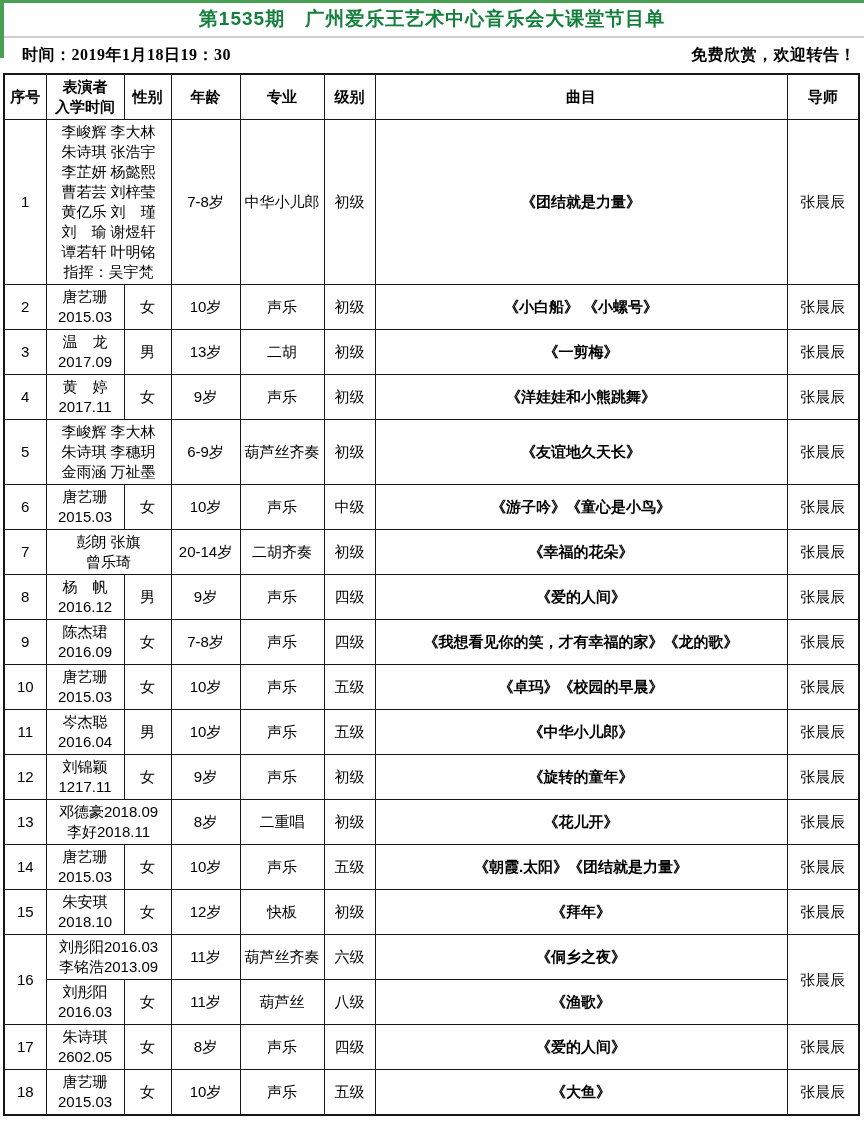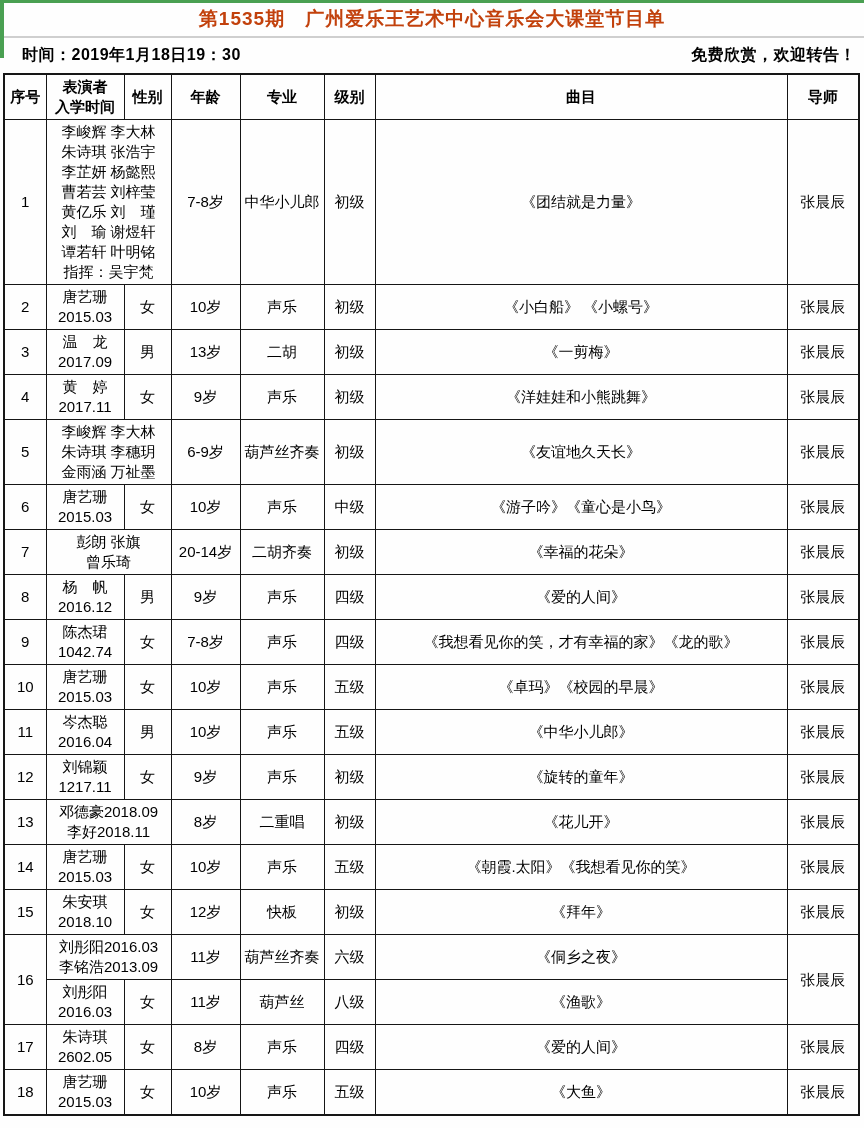--- a/index.html
+++ b/index.html
@@ -5,45 +5,46 @@
   html,body{margin:0;padding:0;background:#ffffff;}
   body{
     width:864px;height:1128px;
     font-family:"Liberation Sans","DejaVu Sans",sans-serif;
     color:#000;position:relative;overflow:hidden;
   }
   .page{position:relative;width:864px;height:1128px;background:#fefefe;}
   .top-accent{position:absolute;top:0;left:0;width:864px;height:3px;background:#4aa052;}
   .left-accent{position:absolute;top:0;left:0;width:4px;height:58px;background:#4aa052;}
   .title-block{padding-top:7px;text-align:center;}
-  .title-line{font-weight:bold;font-size:19px;line-height:24px;letter-spacing:1px;color:#c2410c;}
+  .title-line{font-weight:bold;font-size:19px;line-height:24px;letter-spacing:1px;color:#15803d;}
   .divider{border:none;border-top:2px solid #cfcfcf;margin:5px 0 0 0;}
   .info-row{
     display:flex;justify-content:space-between;align-items:flex-end;
     font-weight:bold;font-size:16px;
     padding:7px 8px 7px 22px;
+    font-family:Liberation Serif, serif;
   }
   .info-time{letter-spacing:0.5px;}
   .info-notice{letter-spacing:0.5px;margin-left:15px;}
   table.program{
     border-collapse:collapse;table-layout:fixed;
     margin-left:3px;width:855px;
     border:2px solid #161616;
   }
   table.program th, table.program td{
     border:1.5px solid #161616;
     text-align:center;vertical-align:middle;
     font-size:15px;line-height:20px;
     padding:2px 2px;
     white-space:pre-line;
     overflow:hidden;
   }
   table.program th{font-weight:bold;font-size:15px;height:34px;}
   table.program tr{height:40px;}
-  td.al-left{text-align:left;padding-left:8px;}
+  td.al-left{text-align:left;padding-left:8px;font-weight:bold;}
   td.al-leftsm{text-align:left;padding-left:4px;}
 </style>
 </head>
 <body>
 
 <div class="page">
   <div class="top-accent"></div>
   <div class="left-accent"></div>
 
   <div class="title-block">
@@ -170,21 +171,21 @@
           <td>男</td>
           <td>9岁</td>
           <td>声乐</td>
           <td>四级</td>
           <td class="al-left">《爱的人间》</td>
           <td>张晨辰</td>
         </tr>
         <tr>
           <td>9</td>
           <td>陈杰珺
-1042.74</td>
+2016.09</td>
           <td>女</td>
           <td>7-8岁</td>
           <td>声乐</td>
           <td>四级</td>
           <td class="al-left">《我想看见你的笑，才有幸福的家》《龙的歌》</td>
           <td>张晨辰</td>
         </tr>
         <tr>
           <td>10</td>
           <td>唐艺珊
@@ -229,21 +230,21 @@
           <td>张晨辰</td>
         </tr>
         <tr>
           <td>14</td>
           <td>唐艺珊
 2015.03</td>
           <td>女</td>
           <td>10岁</td>
           <td>声乐</td>
           <td>五级</td>
-          <td class="al-left">《朝霞.太阳》《我想看见你的笑》</td>
+          <td class="al-left">《朝霞.太阳》《团结就是力量》</td>
           <td>张晨辰</td>
         </tr>
         <tr>
           <td>15</td>
           <td>朱安琪
 2018.10</td>
           <td>女</td>
           <td>12岁</td>
           <td>快板</td>
           <td>初级</td>

